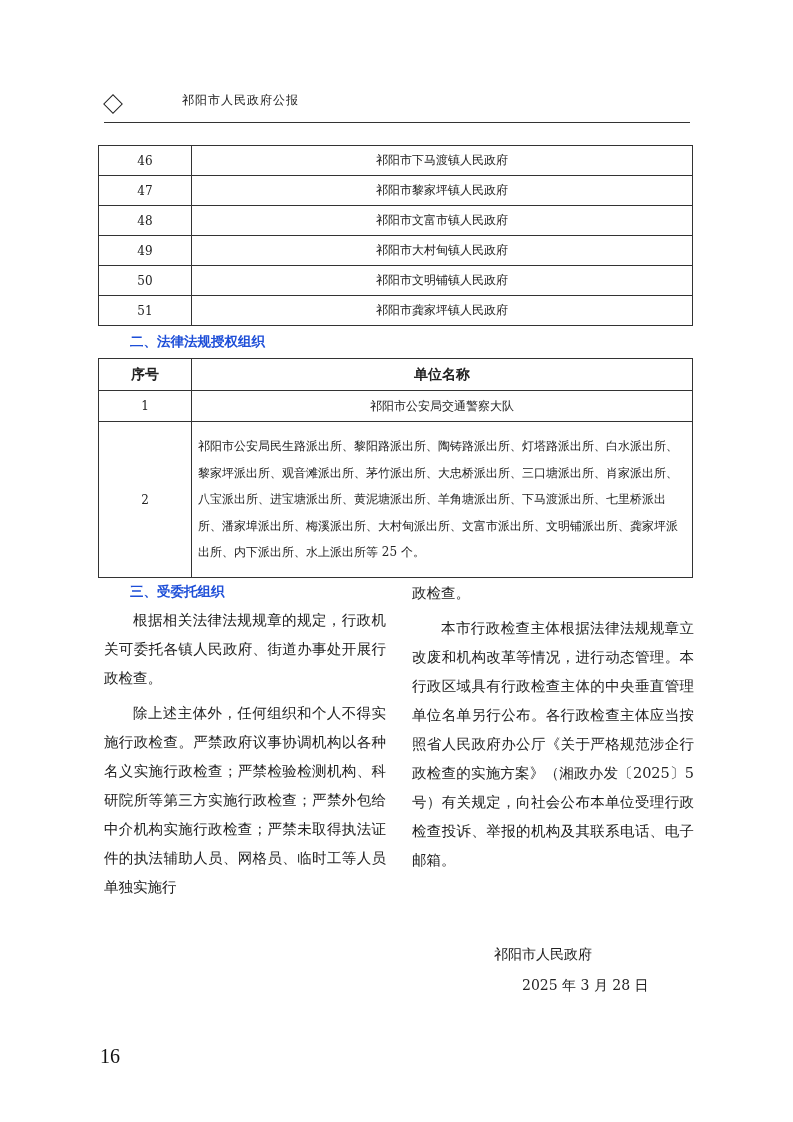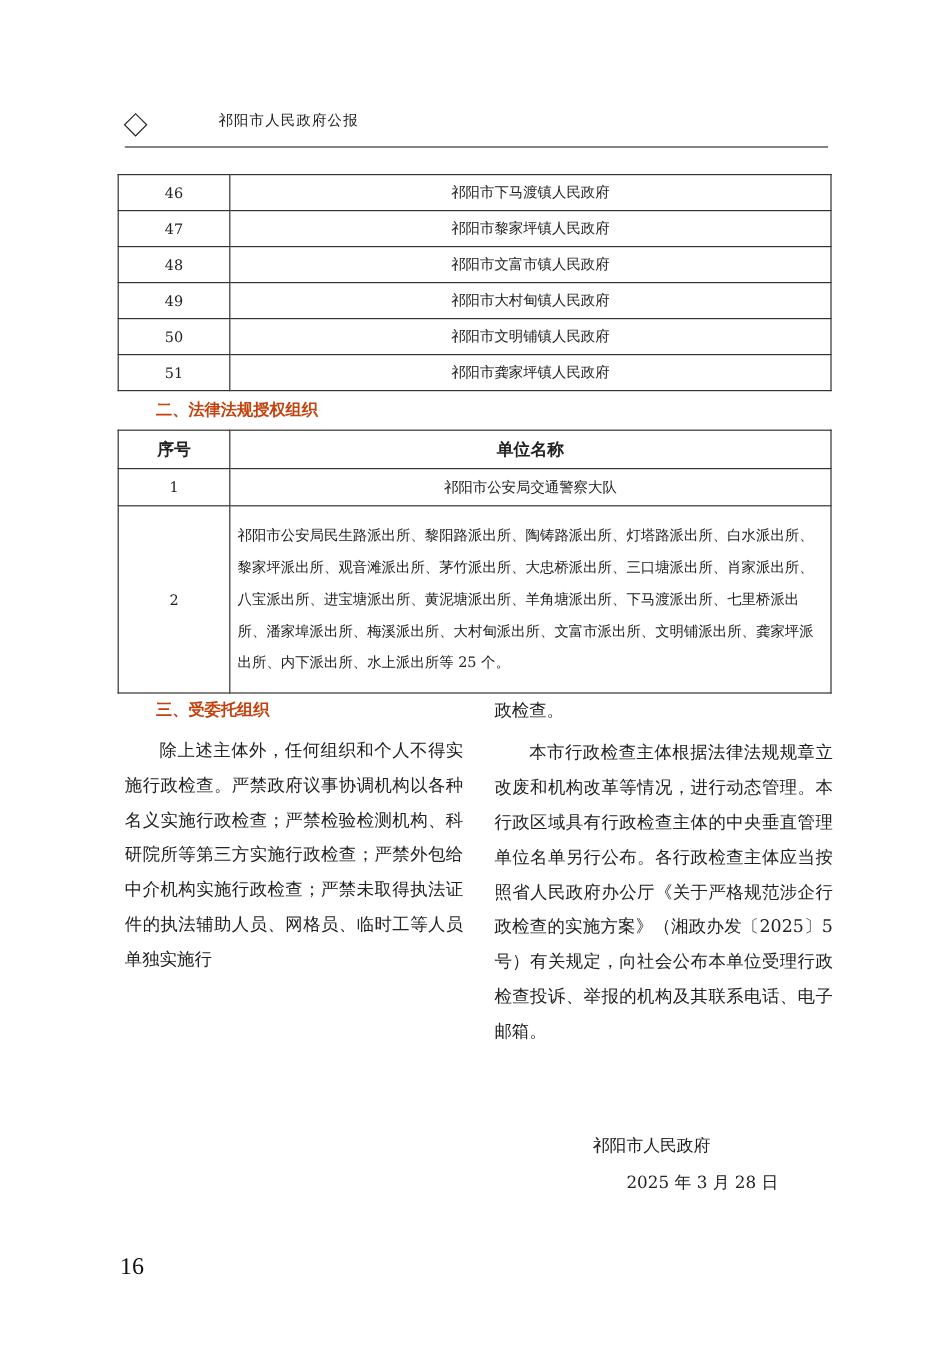--- a/index.html
+++ b/index.html
@@ -13,21 +13,21 @@
             font-family: Liberation Serif, serif; color: #222; margin-left: 48px; }
   table { position: absolute; border-collapse: collapse; left: 98px; width: 595px; }
   td, th { border: 1px solid #333; text-align: center; font-size: 12px; color: #222; font-weight: normal; padding: 0; }
   td.num { width: 92px; }
   #t1 { top: 145px; }
   #t1 td { height: 29px; margin-top: 26px; }
   #t2 { top: 358px; }
   #t2 th { height: 31px; font-family: "DejaVu Sans", sans-serif; font-weight: bold; font-size: 14px; }
   #t2 td.r1 { height: 30px; }
   #t2 td.long { text-align: left; line-height: 26.5px; padding: 0 6px 0 6px; height: 155px; font-size: 12px; }
-  .section { position: absolute; font-family: "DejaVu Sans", sans-serif; font-size: 13.5px; font-weight: bold; color: #c2410c; }
+  .section { position: absolute; font-family: "DejaVu Sans", sans-serif; font-size: 13.5px; font-weight: bold; color: #1d4ed8; }
   .col { position: absolute; font-size: 14.5px; line-height: 29px; color: #222; text-align: justify; }
   .col p { margin: 0; text-indent: 2em; }
   .col p.noindent { text-indent: 0; }
   .sig { position: absolute; font-size: 14px; color: #222; }
   .pagenum { position: absolute; left: 100px; top: 1045px; font-size: 20px; color: #111; font-family: "Liberation Serif", serif; }
 </style>
 </head>
 <body>
 
 <div class="header">
@@ -81,20 +81,21 @@
     <tr>
       <td class="num">2</td>
       <td class="long">祁阳市公安局民生路派出所、黎阳路派出所、陶铸路派出所、灯塔路派出所、白水派出所、黎家坪派出所、观音滩派出所、茅竹派出所、大忠桥派出所、三口塘派出所、肖家派出所、八宝派出所、进宝塘派出所、黄泥塘派出所、羊角塘派出所、下马渡派出所、七里桥派出所、潘家埠派出所、梅溪派出所、大村甸派出所、文富市派出所、文明铺派出所、龚家坪派出所、内下派出所、水上派出所等 25 个。</td>
     </tr>
   </tbody>
 </table>
 
 <div class="section" style="left:130px; top:583px;">三、受委托组织</div>
 
 <div class="col" style="left:104px; top:606px; width:282px;">
+  <p>根据相关法律法规规章的规定，行政机关可委托各镇人民政府、街道办事处开展行政检查。</p>
   <p style="margin-top:6px;">除上述主体外，任何组织和个人不得实施行政检查。严禁政府议事协调机构以各种名义实施行政检查；严禁检验检测机构、科研院所等第三方实施行政检查；严禁外包给中介机构实施行政检查；严禁未取得执法证件的执法辅助人员、网格员、临时工等人员单独实施行</p>
 </div>
 
 <div class="col" style="left:412px; top:579px; width:282px;">
   <p class="noindent">政检查。</p>
   <p style="margin-top:6px;">本市行政检查主体根据法律法规规章立改废和机构改革等情况，进行动态管理。本行政区域具有行政检查主体的中央垂直管理单位名单另行公布。各行政检查主体应当按照省人民政府办公厅《关于严格规范涉企行政检查的实施方案》（湘政办发〔2025〕5 号）有关规定，向社会公布本单位受理行政检查投诉、举报的机构及其联系电话、电子邮箱。</p>
 </div>
 
 <div class="sig" style="left:494px; top:946px;">祁阳市人民政府</div>
 <div class="sig" style="left:522px; top:977px;">2025 年 3 月 28 日</div>

